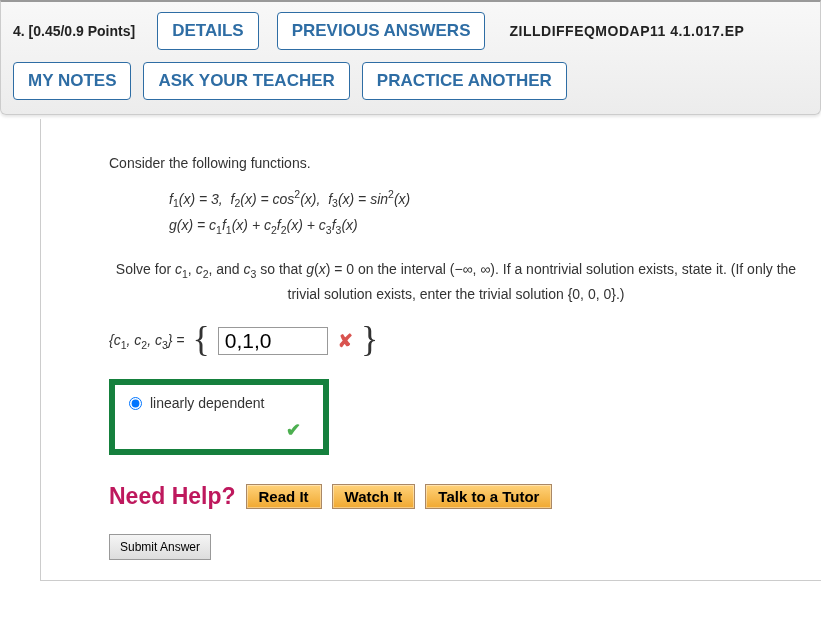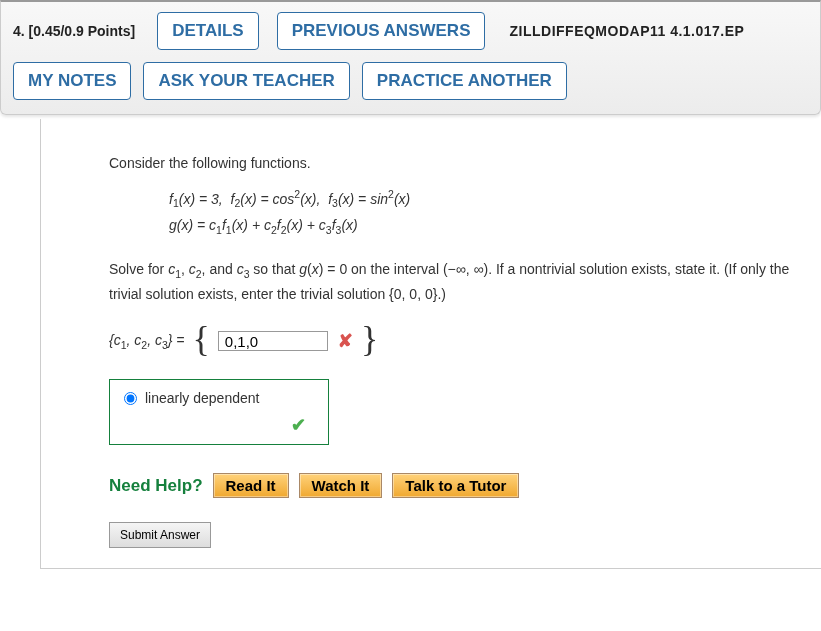--- a/index.html
+++ b/index.html
@@ -67,75 +67,75 @@
   }
   .prompt { margin-bottom: 14px; margin-top: 16px; }
   .math-block {
     margin: 10px 0 18px 60px;
     font-style: italic;
     line-height: 1.8;
   }
   .math-block .row { white-space: nowrap; }
   .sub { font-size: 0.75em; vertical-align: sub; font-style: normal;}
   .sup { font-size: 0.75em; vertical-align: super; font-style: normal;}
-  .solve-text { line-height: 1.6; margin-bottom: 18px; }
+  .solve-text { line-height: 1.6; margin-bottom: 18px; text-align: center; }
   .tuple-row {
     display: flex;
     align-items: center;
     gap: 8px;
     margin-bottom: 20px;
   }
   .tuple-label { font-style: italic; }
   .brace {
     font-size: 36px;
     line-height: 1;
     font-family: "Times New Roman", serif;
     position: relative;
     top: -2px;
   }
   .answer-input {
     width: 110px;
-    height: 20px;
+    height: 28px;
     border: 1px solid #999;
     padding: 2px 6px;
-    font-size: 15px;
+    font-size: 21px;
     font-family: inherit;
   }
   .grade-x {
     color: #d9534f;
     font-weight: bold;
     font-size: 18px;
     margin-left: 2px;
   }
   .det-text { margin-bottom: 14px; }
   .radio-box {
-    border: 1px solid #15803d;
+    border: 6px solid #15803d;
     padding: 10px 14px 8px;
     width: 220px;
     margin-bottom: 4px;
   }
   .radio-row {
     display: flex;
     align-items: center;
     gap: 8px;
     margin-bottom: 8px;
     cursor: pointer;
   }
   .radio-row input { cursor: pointer; }
   .check-row { text-align: right; padding-right: 8px; color:#4caf50; font-size:18px; font-weight:bold;}
   .need-help {
     display: flex;
     align-items: center;
     gap: 10px;
     margin: 28px 0 24px;
   }
   .need-help-label {
-    color: #15803d;
-    font-weight: bold;
-    font-size: 17px;
+    color: #be185d;
+    font-weight: bold;
+    font-size: 23px;
   }
   .help-btn {
     background: linear-gradient(#ffd27a, #f0a830);
     border: 1px solid #a86;
     padding: 3px 12px;
     font-size: 15px;
     font-weight: bold;
     color: #000;
     cursor: pointer;
     font-family: inherit;

